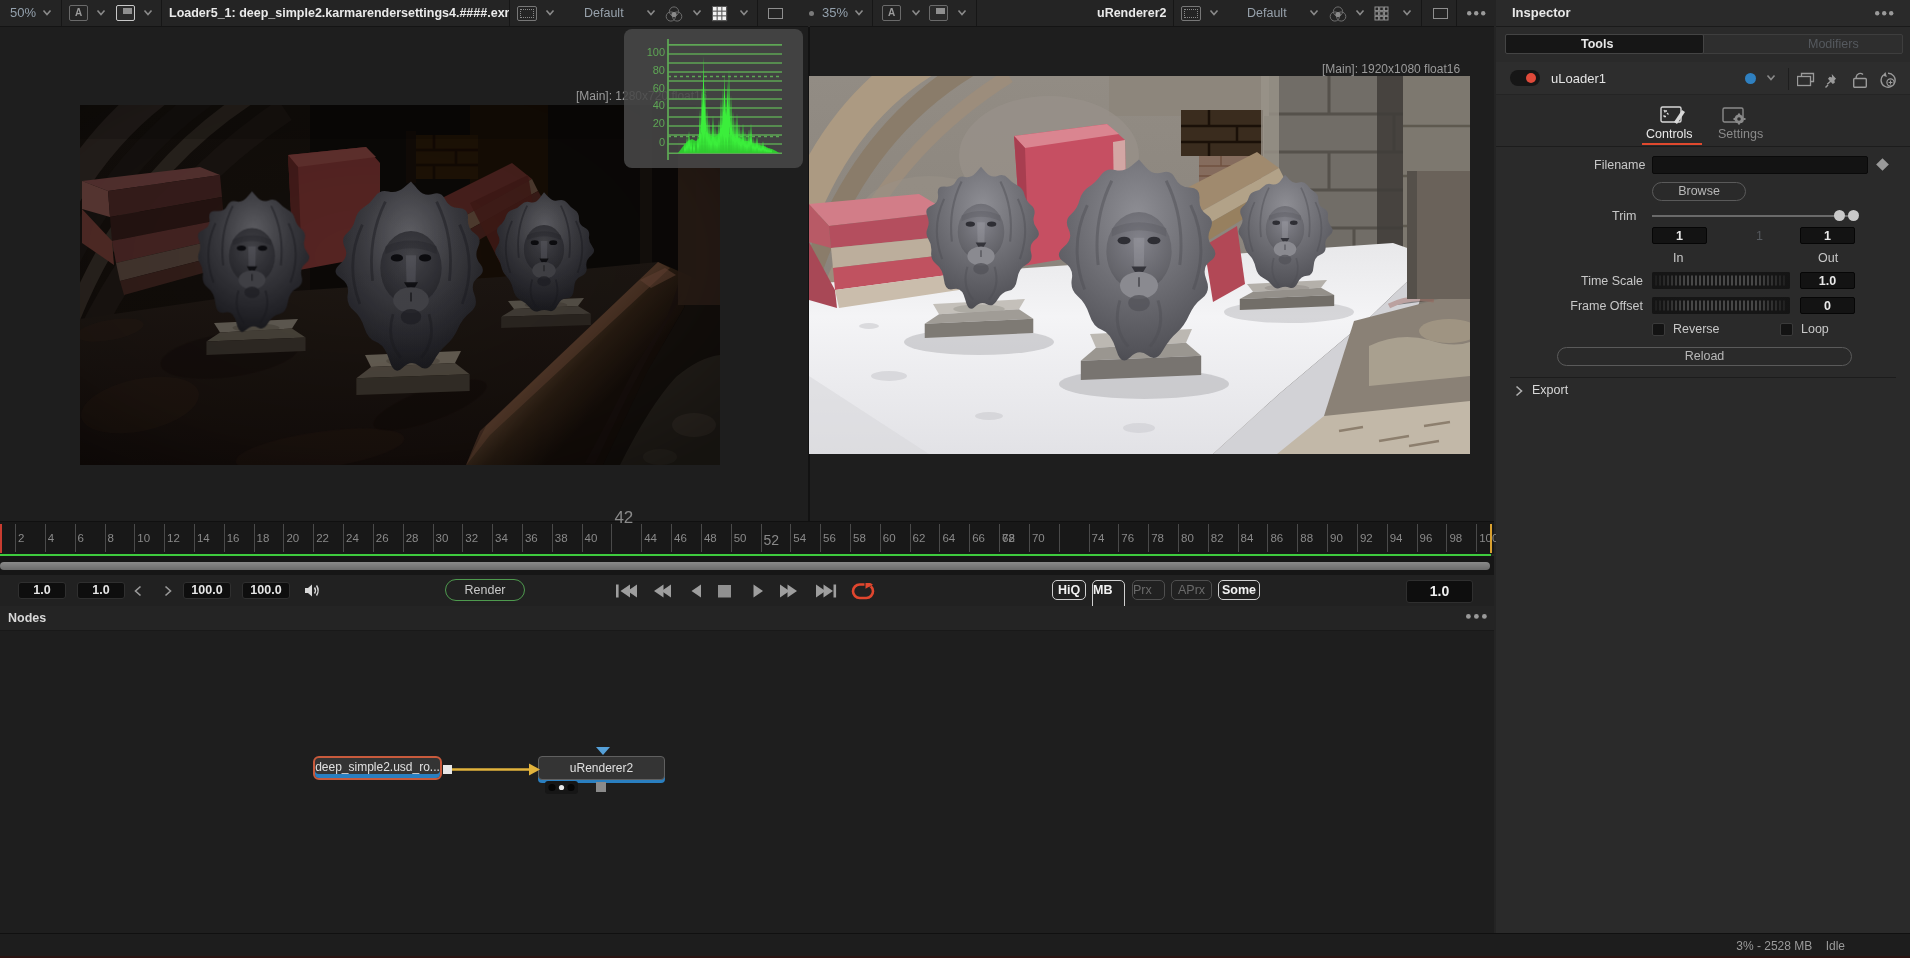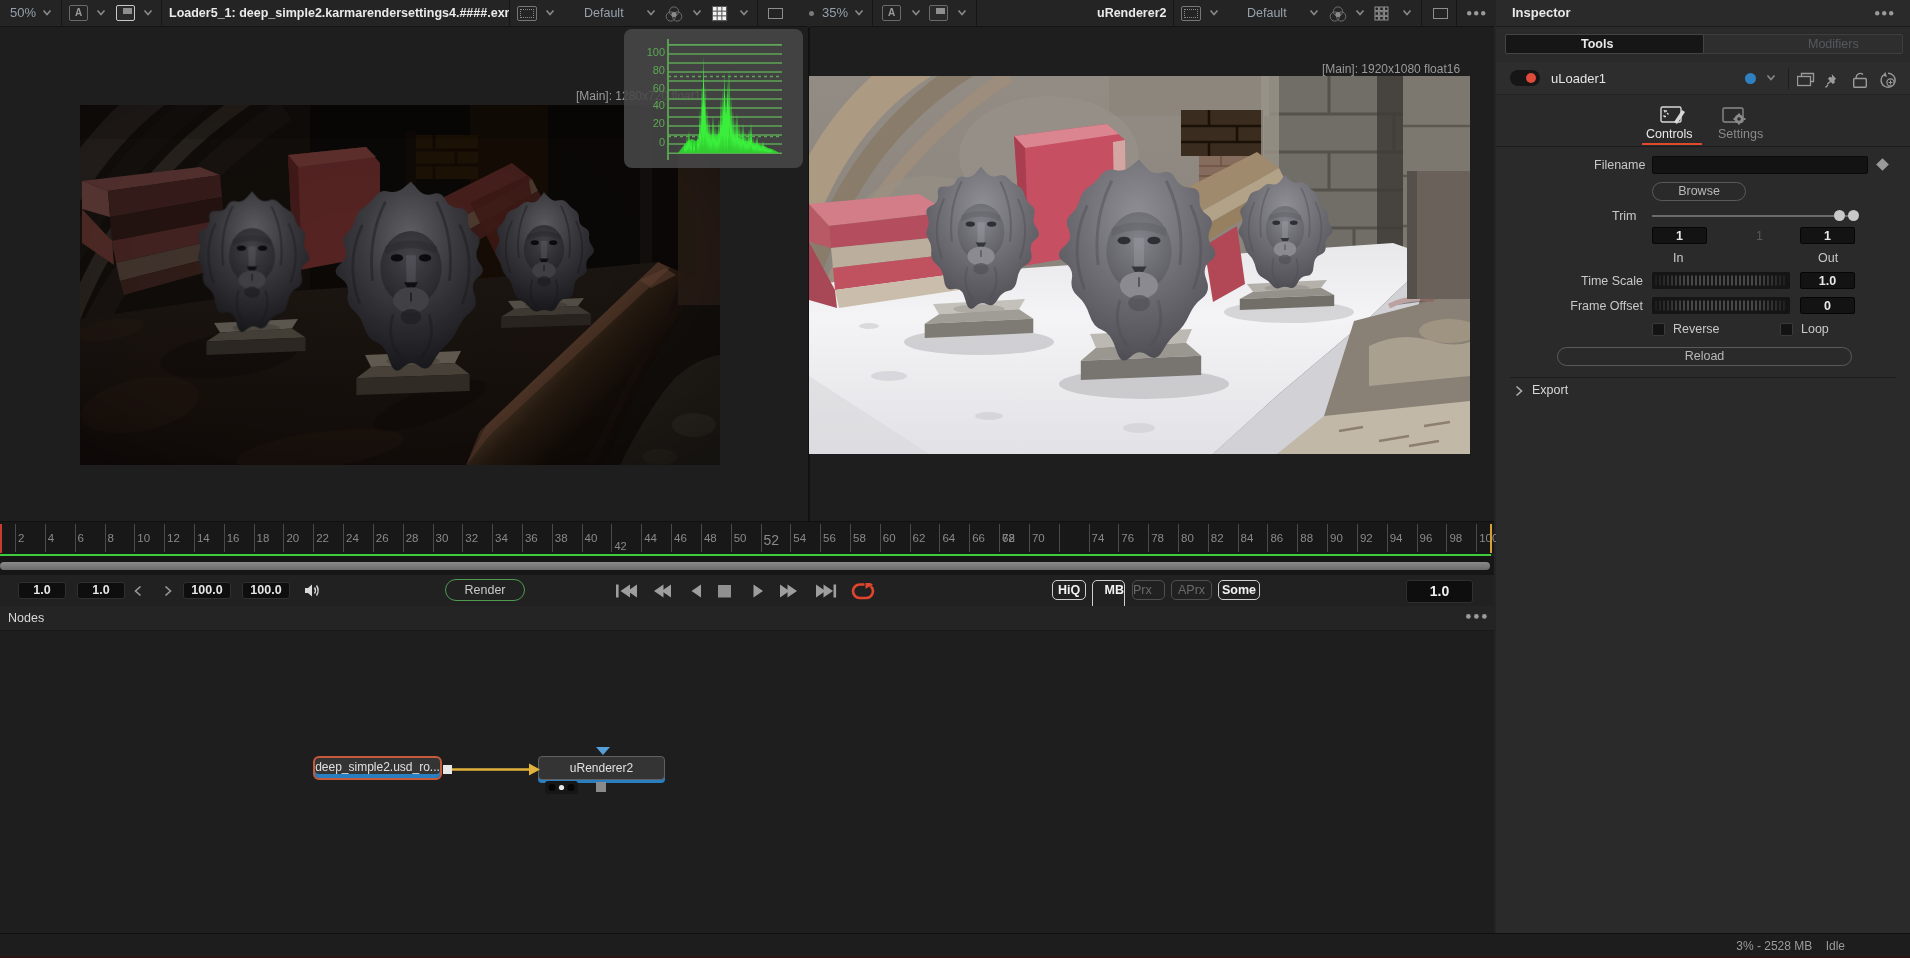--- a/index.html
+++ b/index.html
@@ -33,21 +33,21 @@
 #scrollrow { left:0; top:556px; width:1494px; height:19px; background:#161616; }
 #scrollbar { left:0px; top:562px; width:1490px; height:8px; background:linear-gradient(#8a8a8a,#6a6a6a); border-radius:4px; }
 #transport { left:0; top:575px; width:1494px; height:31px; background:#212121; }
 #renderbtn { left:445px; top:579px; width:80px; height:22px; border:1px solid #4e9a4e; border-radius:11px;
   color:#c8c8c8; font-size:12.5px; text-align:center; line-height:20px; }
 #speed { left:1406px; top:580px; width:67px; height:23px; background:#0e0e0e; border:1px solid #2f2f2f;
   border-radius:3px; color:#f0f0f0; font-size:14px; font-weight:bold; text-align:center; line-height:21px; }
 
 
 #nodeshdr { left:0; top:606px; width:1494px; height:25px; background:#242424; border-bottom:1px solid #191919;}
-#nodeshdr .t { color:#d8d8d8; font-weight:normal; font-size:12.5px; position:absolute; left:8px; top:5px;}
+#nodeshdr .t { color:#d8d8d8; font-weight:bold; font-size:12.5px; position:absolute; left:8px; top:5px;}
 #nodesbg { left:0; top:631px; width:1494px; height:302px; background:#1e1e1e; }
 .node { position:absolute; height:24px; border-radius:4px; background:#343434; color:#e0e0e0;
   font-size:12px; text-align:center; line-height:22px; }
 #node1 { left:313px; top:756px; width:129px; border:2px solid #c85a3c; box-shadow:inset 0 -4px 0 #2a7fc0; border-radius:6px; line-height:19px;}
 #node2 { left:538px; top:756px; width:127px; border:1px solid #606060; box-shadow: 0 3px 0 #2a7fc0; }
 
 
 #status { left:0; top:933px; width:1910px; height:25px; background:#1d1d1d; border-top:1px solid #101010; }
 #status .txt { position:absolute; right:65px; top:5px; color:#9a9a9a; font-size:12px; }
 #redstrip { left:0; top:956px; width:1910px; height:2px; background:#2b1412; }
@@ -570,21 +570,21 @@
 <div class="abs" style="left:465.3px;top:532px;color:#8a8a8a;font-size:11.5px">32</div>
 <div class="abs" style="left:492.1px;top:524px;width:1px;height:28px;background:#4a4a4a"></div>
 <div class="abs" style="left:495.1px;top:532px;color:#8a8a8a;font-size:11.5px">34</div>
 <div class="abs" style="left:521.9px;top:524px;width:1px;height:28px;background:#4a4a4a"></div>
 <div class="abs" style="left:524.9px;top:532px;color:#8a8a8a;font-size:11.5px">36</div>
 <div class="abs" style="left:551.8px;top:524px;width:1px;height:28px;background:#4a4a4a"></div>
 <div class="abs" style="left:554.8px;top:532px;color:#8a8a8a;font-size:11.5px">38</div>
 <div class="abs" style="left:581.6px;top:524px;width:1px;height:28px;background:#4a4a4a"></div>
 <div class="abs" style="left:584.6px;top:532px;color:#8a8a8a;font-size:11.5px">40</div>
 <div class="abs" style="left:611.4px;top:524px;width:1px;height:28px;background:#4a4a4a"></div>
-<div class="abs" style="left:614.4px;top:540px;color:#8a8a8a;font-size:11px">42</div>
+<div class="abs" style="left:614.4px;top:508px;color:#8a8a8a;font-size:17px">42</div>
 <div class="abs" style="left:641.2px;top:524px;width:1px;height:28px;background:#4a4a4a"></div>
 <div class="abs" style="left:644.2px;top:532px;color:#8a8a8a;font-size:11.5px">44</div>
 <div class="abs" style="left:671.0px;top:524px;width:1px;height:28px;background:#4a4a4a"></div>
 <div class="abs" style="left:674.0px;top:532px;color:#8a8a8a;font-size:11.5px">46</div>
 <div class="abs" style="left:700.9px;top:524px;width:1px;height:28px;background:#4a4a4a"></div>
 <div class="abs" style="left:703.9px;top:532px;color:#8a8a8a;font-size:11.5px">48</div>
 <div class="abs" style="left:730.7px;top:524px;width:1px;height:28px;background:#4a4a4a"></div>
 <div class="abs" style="left:733.7px;top:532px;color:#8a8a8a;font-size:11.5px">50</div>
 <div class="abs" style="left:760.5px;top:524px;width:1px;height:28px;background:#4a4a4a"></div>
 <div class="abs" style="left:763.5px;top:532px;color:#8a8a8a;font-size:14px">52</div>
@@ -671,21 +671,21 @@
       <path d="M202,1.5 L211.5,8.0 L202,14.5 Z" fill="#9e9e9e"></path>
       <path d="M209.5,1.5 L219.0,8.0 L209.5,14.5 Z" fill="#9e9e9e"></path>
       <rect x="219.5" y="1.5" width="2.6" height="13" fill="#9e9e9e"></rect>
       <g transform="translate(249,8)">
         <rect x="-10" y="-6.5" width="20" height="13.5" rx="6.7" stroke="#e0462e" stroke-width="2.6" fill="none"></rect>
         <path d="M1.5,-6.5 L8,-6.5" stroke="#212121" stroke-width="4"></path>
         <path d="M2.5,-10.8 L10,-6.4 L2.5,-2.2 Z" fill="#e0462e"></path>
       </g>
     </svg>
 <div class="abs" style="left:1052px;top:580px;width:34px;height:20px;border:1.4px solid #d0d0d0;color:#f2f2f2;font-weight:bold;border-radius:5px;font-size:12.5px;text-align:center;line-height:18px">HiQ</div>
-<div class="abs" style="left:1092px;top:580px;width:33px;height:32px;border:1.4px solid #d0d0d0;color:#f2f2f2;font-weight:bold;border-radius:5px;font-size:12.5px;text-align:right;line-height:18px">MB</div>
+<div class="abs" style="left:1092px;top:580px;width:33px;height:32px;border:1.4px solid #d0d0d0;color:#f2f2f2;font-weight:bold;border-radius:5px;font-size:12.5px;text-align:left;line-height:18px">MB</div>
 <div class="abs" style="left:1132px;top:580px;width:33px;height:20px;border:1.4px solid #4e4e4e;color:#6a6a6a;border-radius:5px;font-size:12.5px;line-height:18px">Prx</div>
 <div class="abs" style="left:1171px;top:580px;width:41px;height:20px;border:1.4px solid #4e4e4e;color:#6a6a6a;border-radius:5px;font-size:12.5px;text-align:center;line-height:18px">APrx</div>
 <div class="abs" style="left:1218px;top:580px;width:42px;height:20px;border:1.4px solid #d0d0d0;color:#f2f2f2;font-weight:bold;border-radius:5px;font-size:12.5px;text-align:center;line-height:18px">Some</div>
   <div class="abs" id="renderbtn">Render</div>
   <div class="abs" id="speed">1.0</div>
 
   <div class="abs" id="nodeshdr">
       <div class="t">Nodes</div>
     </div>
   <div class="abs" id="nodesbg"></div>

